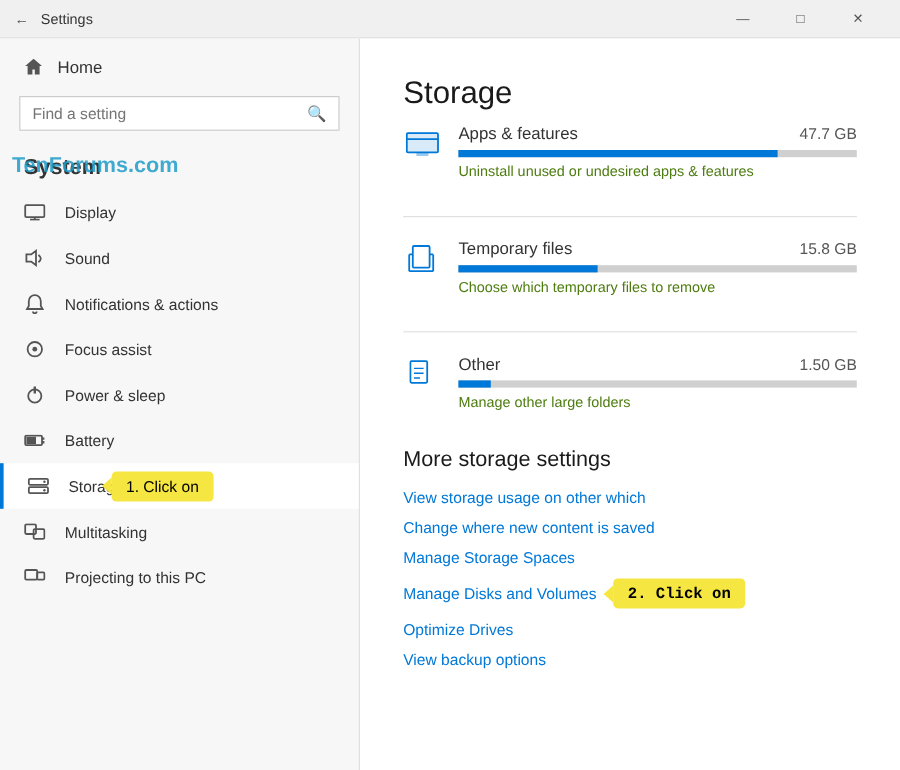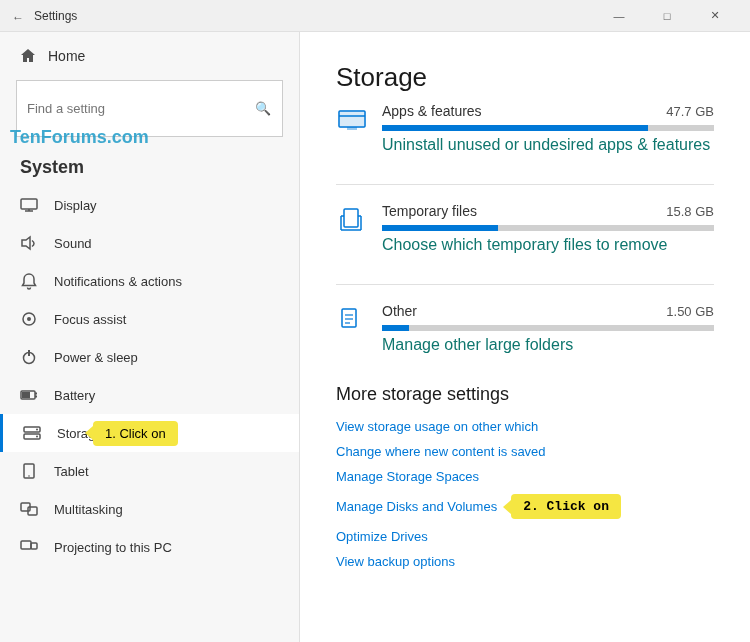--- a/index.html
+++ b/index.html
@@ -80,21 +80,21 @@
       font-size: 14px;
       color: #333;
     }
 
     .search-box {
       margin: 0 16px 12px;
       display: flex;
       align-items: center;
       border: 1px solid #ccc;
       background: #fff;
-      padding: 20px 10px;
+      padding: 6px 10px;
       gap: 8px;
     }
     .search-box input {
       border: none;
       outline: none;
       font-size: 13px;
       color: #666;
       flex: 1;
       background: transparent;
     }
@@ -227,22 +227,22 @@
       background: #d0d0d0;
       margin-bottom: 5px;
     }
 
     .progress-bar-fill {
       height: 100%;
       background: #0078d7;
     }
 
     .storage-item-desc {
-      font-size: 16px;
-      color: #0f766e;
+      font-size: 12px;
+      color: #4d7c0f;
     }
 
     .divider {
       height: 1px;
       background: #e0e0e0;
       margin-bottom: 18px;
     }
 
     .show-more-link {
       font-size: 13px;
@@ -405,29 +405,20 @@
             <rect x="1" y="1" width="16" height="5" rx="1" fill="none" stroke="#555" stroke-width="1.5"></rect>
             <rect x="1" y="8" width="16" height="5" rx="1" fill="none" stroke="#555" stroke-width="1.5"></rect>
             <circle cx="14" cy="3.5" r="1" fill="#555"></circle>
             <circle cx="14" cy="10.5" r="1" fill="#555"></circle>
           </svg>
       </div>
       <span class="nav-label">Storage</span>
       <div class="callout-1">1. Click on</div>
     </div>
 
-    <div class="nav-item">
-      <div class="nav-icon">
-        <svg width="12" height="16" viewBox="0 0 12 16">
-            <rect x="1" y="1" width="10" height="14" rx="1" fill="none" stroke="#555" stroke-width="1.5"></rect>
-            <circle cx="6" cy="13" r="0.8" fill="#555"></circle>
-          </svg>
-      </div>
-      <span class="nav-label">Tablet</span>
-    </div>
 
     <div class="nav-item">
       <div class="nav-icon">
         <svg width="18" height="14" viewBox="0 0 18 14">
             <rect x="1" y="1" width="9" height="8" rx="1" fill="none" stroke="#555" stroke-width="1.5"></rect>
             <rect x="8" y="5" width="9" height="8" rx="1" fill="none" stroke="#555" stroke-width="1.5"></rect>
           </svg>
       </div>
       <span class="nav-label">Multitasking</span>
     </div>

